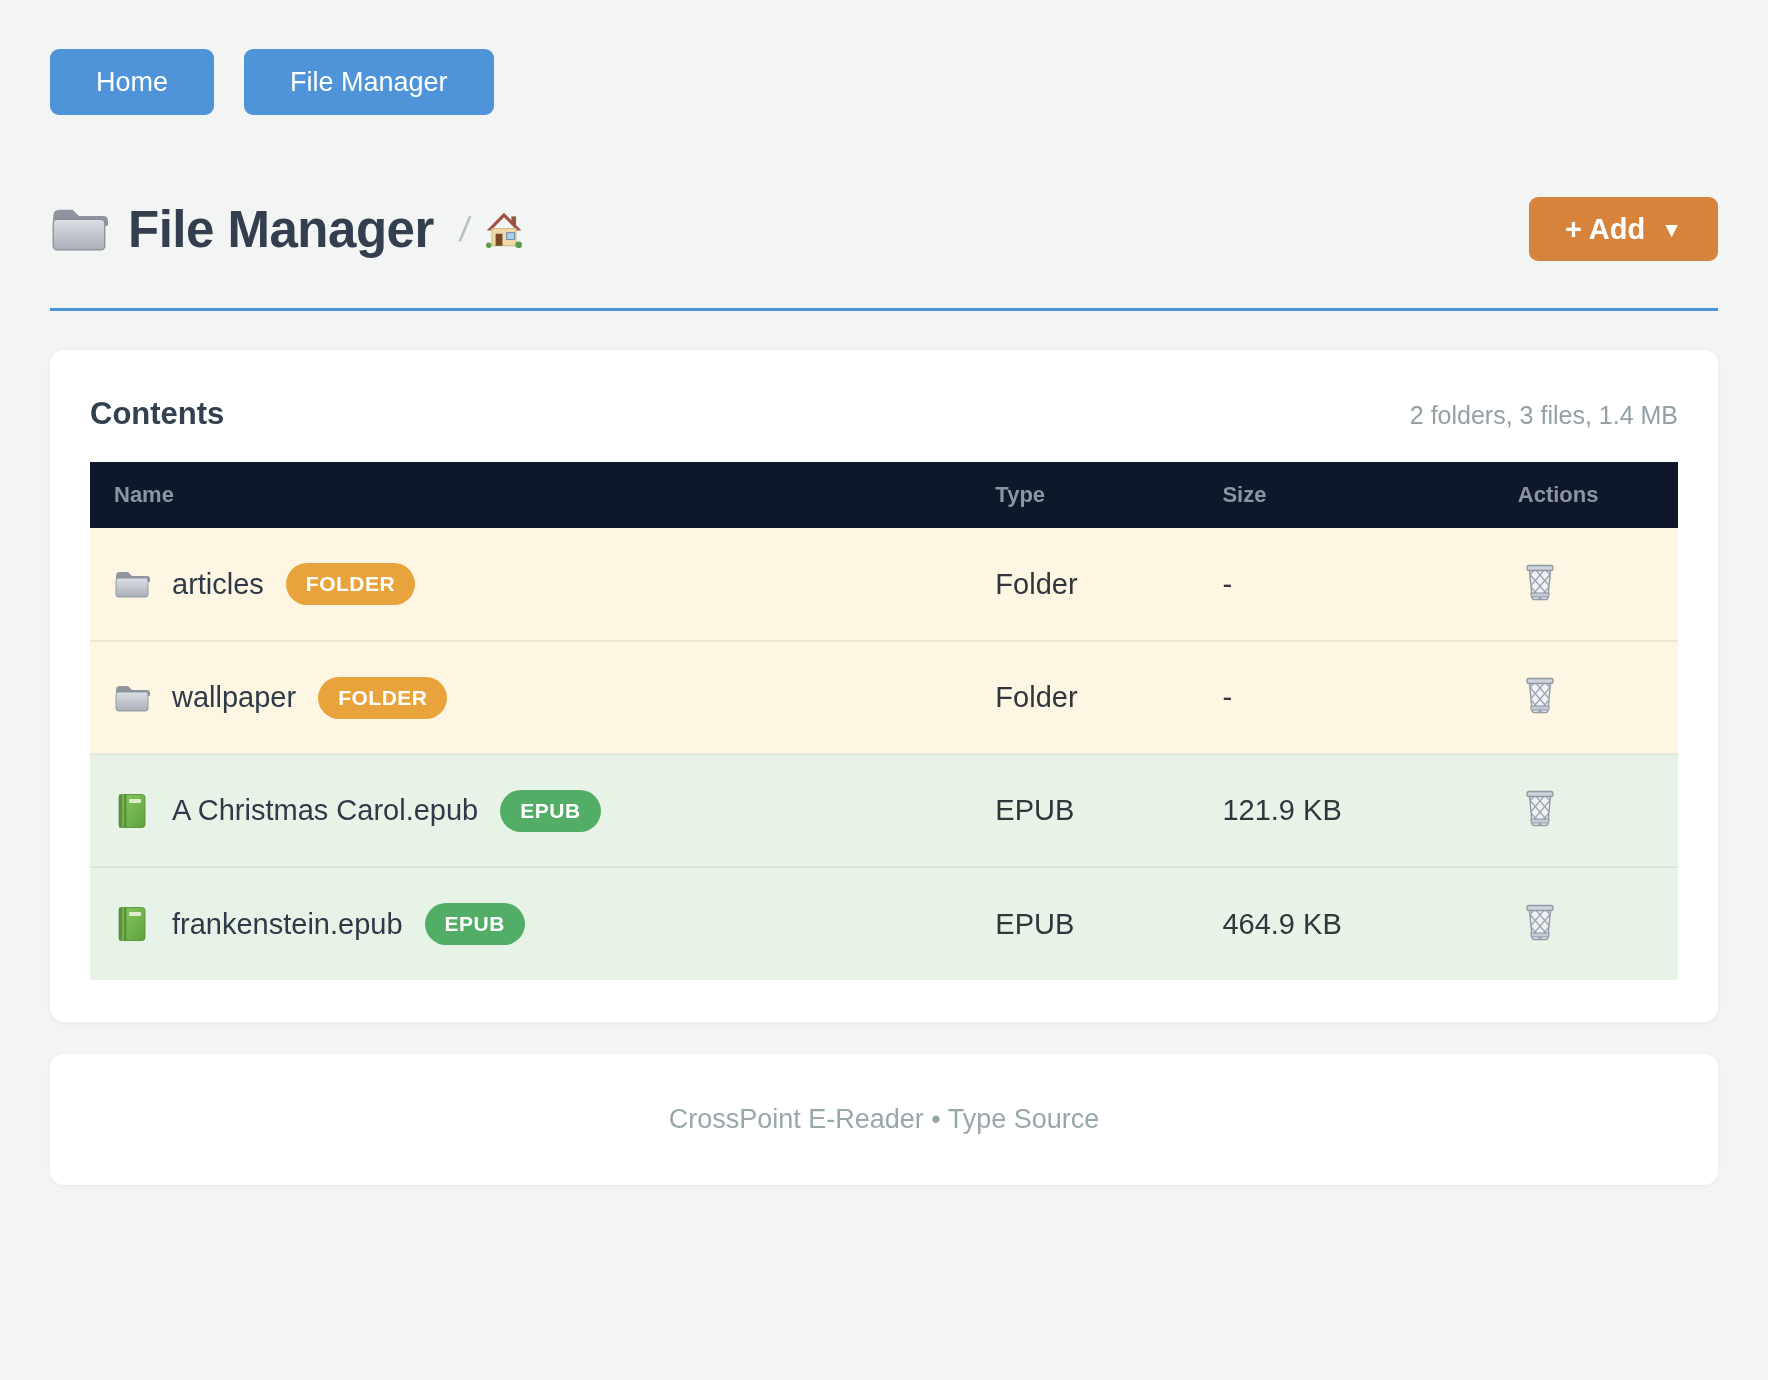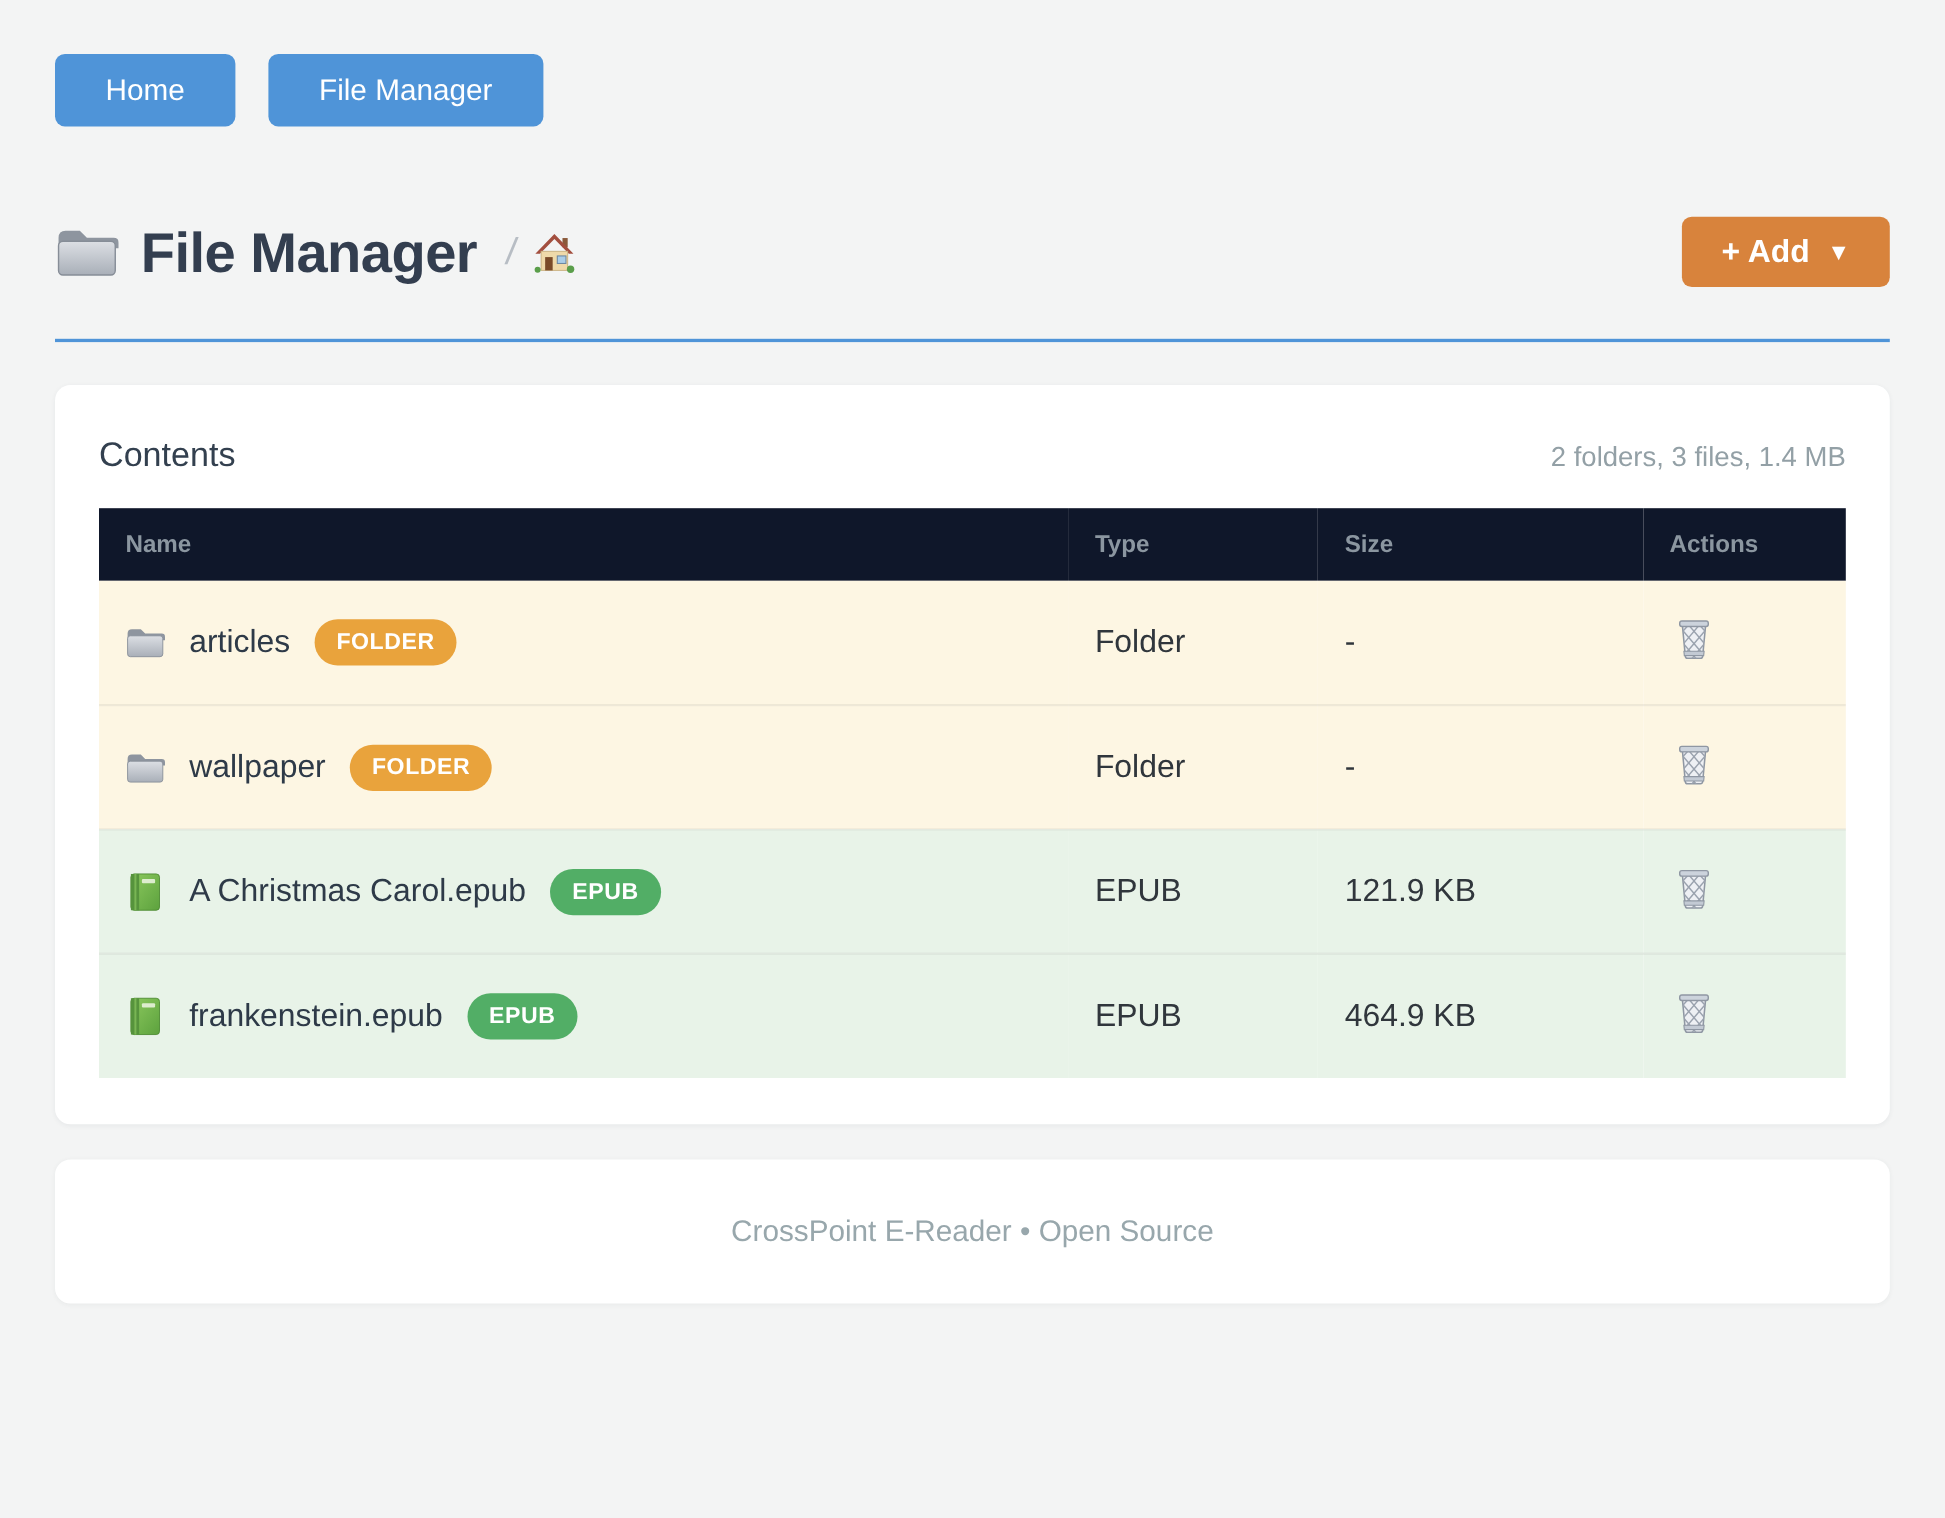--- a/index.html
+++ b/index.html
@@ -43,21 +43,21 @@
 
   .accent-rule { margin:47px 0 0 0; border:none; height:3px; background:#4f94d8; }
 
   
   .card {
     background:#ffffff; border-radius:14px;
     margin-top:39px; padding:46px 40px 42px 40px;
     box-shadow:0 1px 5px rgba(40,50,60,0.06);
   }
   .card-head { display:flex; justify-content:space-between; align-items:baseline; margin-bottom:30px; }
-  .card-title { font-size:31px; font-weight:normal; color:#33404f; }
+  .card-title { font-size:31px; font-weight:bold; color:#33404f; }
   .card-summary { font-size:25px; color:#93a0a6; }
 
   table { width:100%; border-collapse:collapse; table-layout:fixed; }
   col.c-name { width:55.5%; } col.c-type { width:14.3%; }
   col.c-size { width:18.6%; } col.c-actions { width:11.6%; }
   thead th {
     background:#0f172a; color:#8b96a0;
     font-size:22px; font-weight:bold; text-align:left;
     padding:20px 24px; height:66px;
   }
@@ -275,16 +275,16 @@
                   <use href="#i-trash"></use>
                 </svg>
       </button>
     </td>
   </tr>
 </tbody>
     </table>
   </div>
 
   <div class="footer-card">
-    <span>CrossPoint E-Reader • Open Source</span>
+    <span>CrossPoint E-Reader • Type Source</span>
   </div>
 
 </div>
 
 </body></html>

